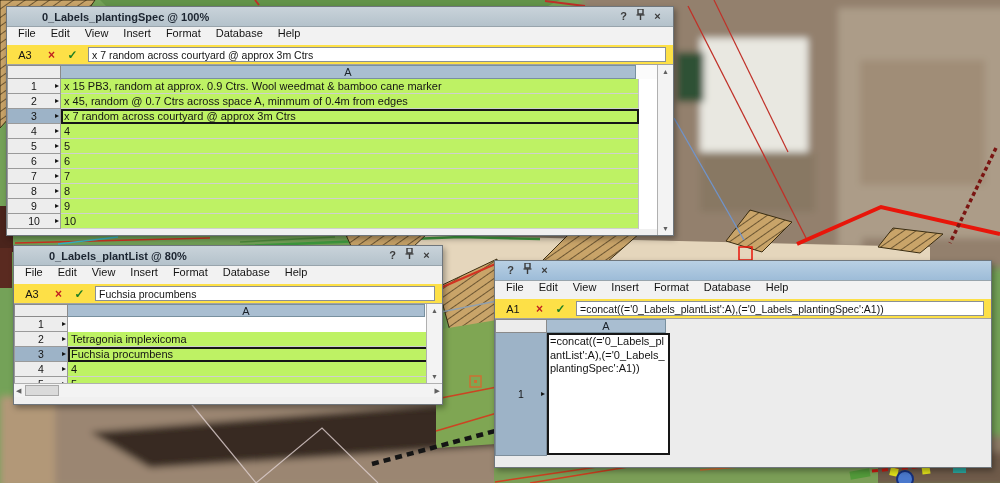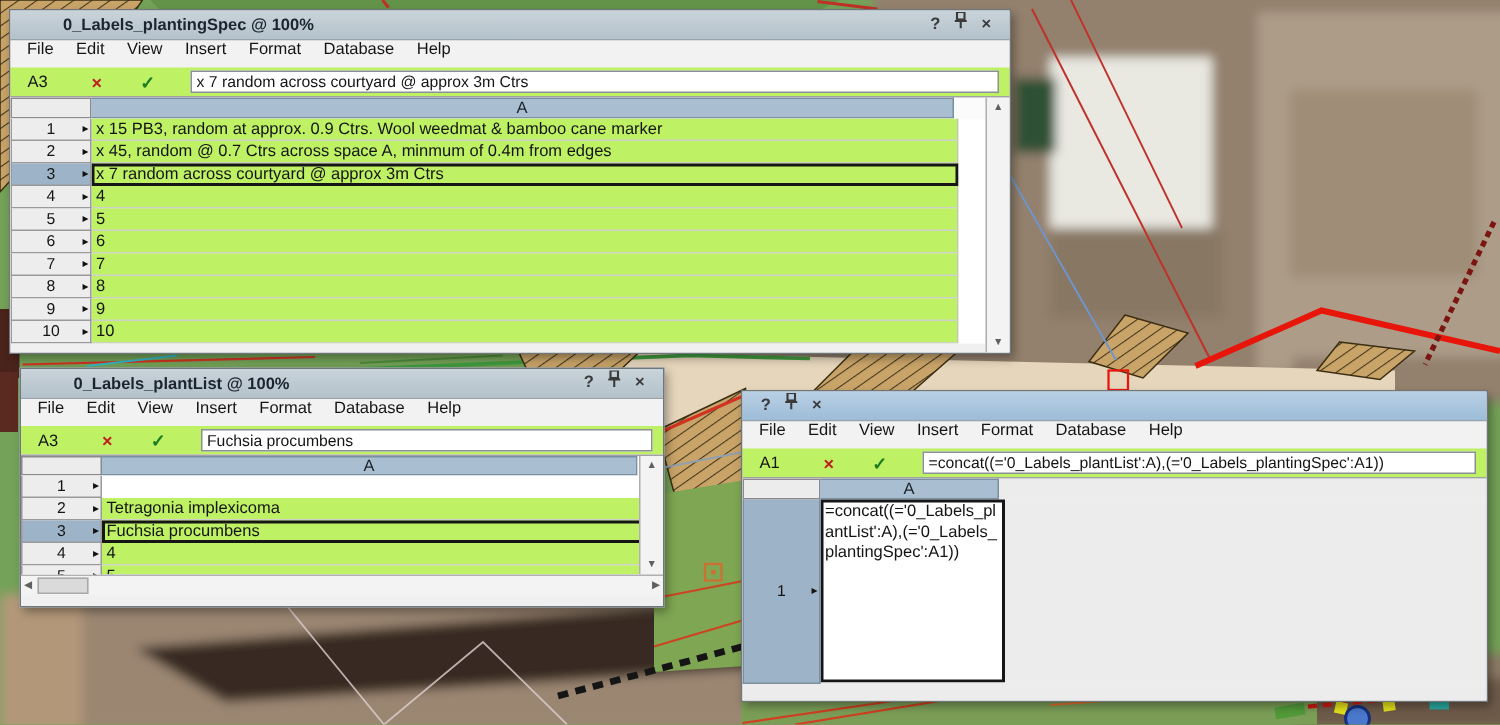--- a/index.html
+++ b/index.html
@@ -11,21 +11,21 @@
   .win{position:absolute;background:#f0f0f0;border:1px solid #6f767c;
        box-shadow:2px 3px 6px rgba(0,0,0,.35);display:flex;flex-direction:column;
        font-size:11px;color:#141414;}
   .titlebar{height:19px;flex:none;background:linear-gradient(#c9d3da,#b4c2cb);
        border-bottom:1px solid #98a4ac;display:flex;align-items:center;padding:0 7px;}
   .win.active .titlebar{background:linear-gradient(#b9d0e4,#9dbcd8);}
   .title{flex:1;font-weight:bold;font-size:11px;color:#1b2430;white-space:nowrap;overflow:hidden;margin-left:28px;}
   .tb-btn{width:17px;text-align:center;color:#3a3a3a;font-size:11px;font-weight:bold;cursor:default;line-height:17px;}
   .menubar{height:18px;flex:none;display:flex;align-items:flex-start;gap:15px;padding:0 11px;background:#f2f2f2;}
   .menubar span{cursor:default;}
-  .formulabar{height:19px;flex:none;display:flex;align-items:center;background:#bef264;padding:0 5px;gap:19px;}
+  .formulabar{height:19px;flex:none;display:flex;align-items:center;background:#fde047;padding:0 5px;gap:6px;}
   .cellref{width:26px;text-align:center;flex:none;}
   .fx{width:15px;text-align:center;font-weight:bold;flex:none;font-size:12px;}
   .fx.no{color:#c02020;} .fx.ok{color:#1d7d22;}
   .finput{flex:1;height:13px;border:1px solid #8a9096;background:#fff;
           font:10.5px "Liberation Sans",sans-serif;padding:0 3px;margin:0 2px;color:#141414;}
 
   
   .sheet{flex:1;display:flex;flex-direction:column;background:#f0f0f0;border-top:1px solid #a2a2a2;overflow:hidden;}
   .sheetmain{flex:1;display:flex;overflow:hidden;}
   .gridcol{flex:1;display:flex;flex-direction:column;overflow:hidden;}
@@ -273,21 +273,21 @@
       <div class="vscroll">
         <span class="sarrow">▲</span>
         <span class="sarrow">▼</span>
       </div>
     </div>
   </div>
 </div>
 
 <div class="win" style="left:13px;top:245px;width:428px;height:158px;z-index:3">
   <div class="titlebar">
-    <span class="title">0_Labels_plantList @ 100%</span>
+    <span class="title">0_Labels_plantList @ 80%</span>
     <span class="tb-btn">?</span>
     <span class="tb-btn"><svg width="9" height="11" viewBox="0 0 9 11">
           <rect x="2" y="0" width="5" height="5" fill="none" stroke="#3a3a3a" stroke-width="1.4"></rect>
           <line x1="0.5" y1="6" x2="8.5" y2="6" stroke="#3a3a3a" stroke-width="1.2"></line>
           <line x1="4.5" y1="6" x2="4.5" y2="11" stroke="#3a3a3a" stroke-width="1.4"></line>
         </svg></span>
     <span class="tb-btn">×</span>
   </div>
   <div class="menubar">
     <span>File</span>

